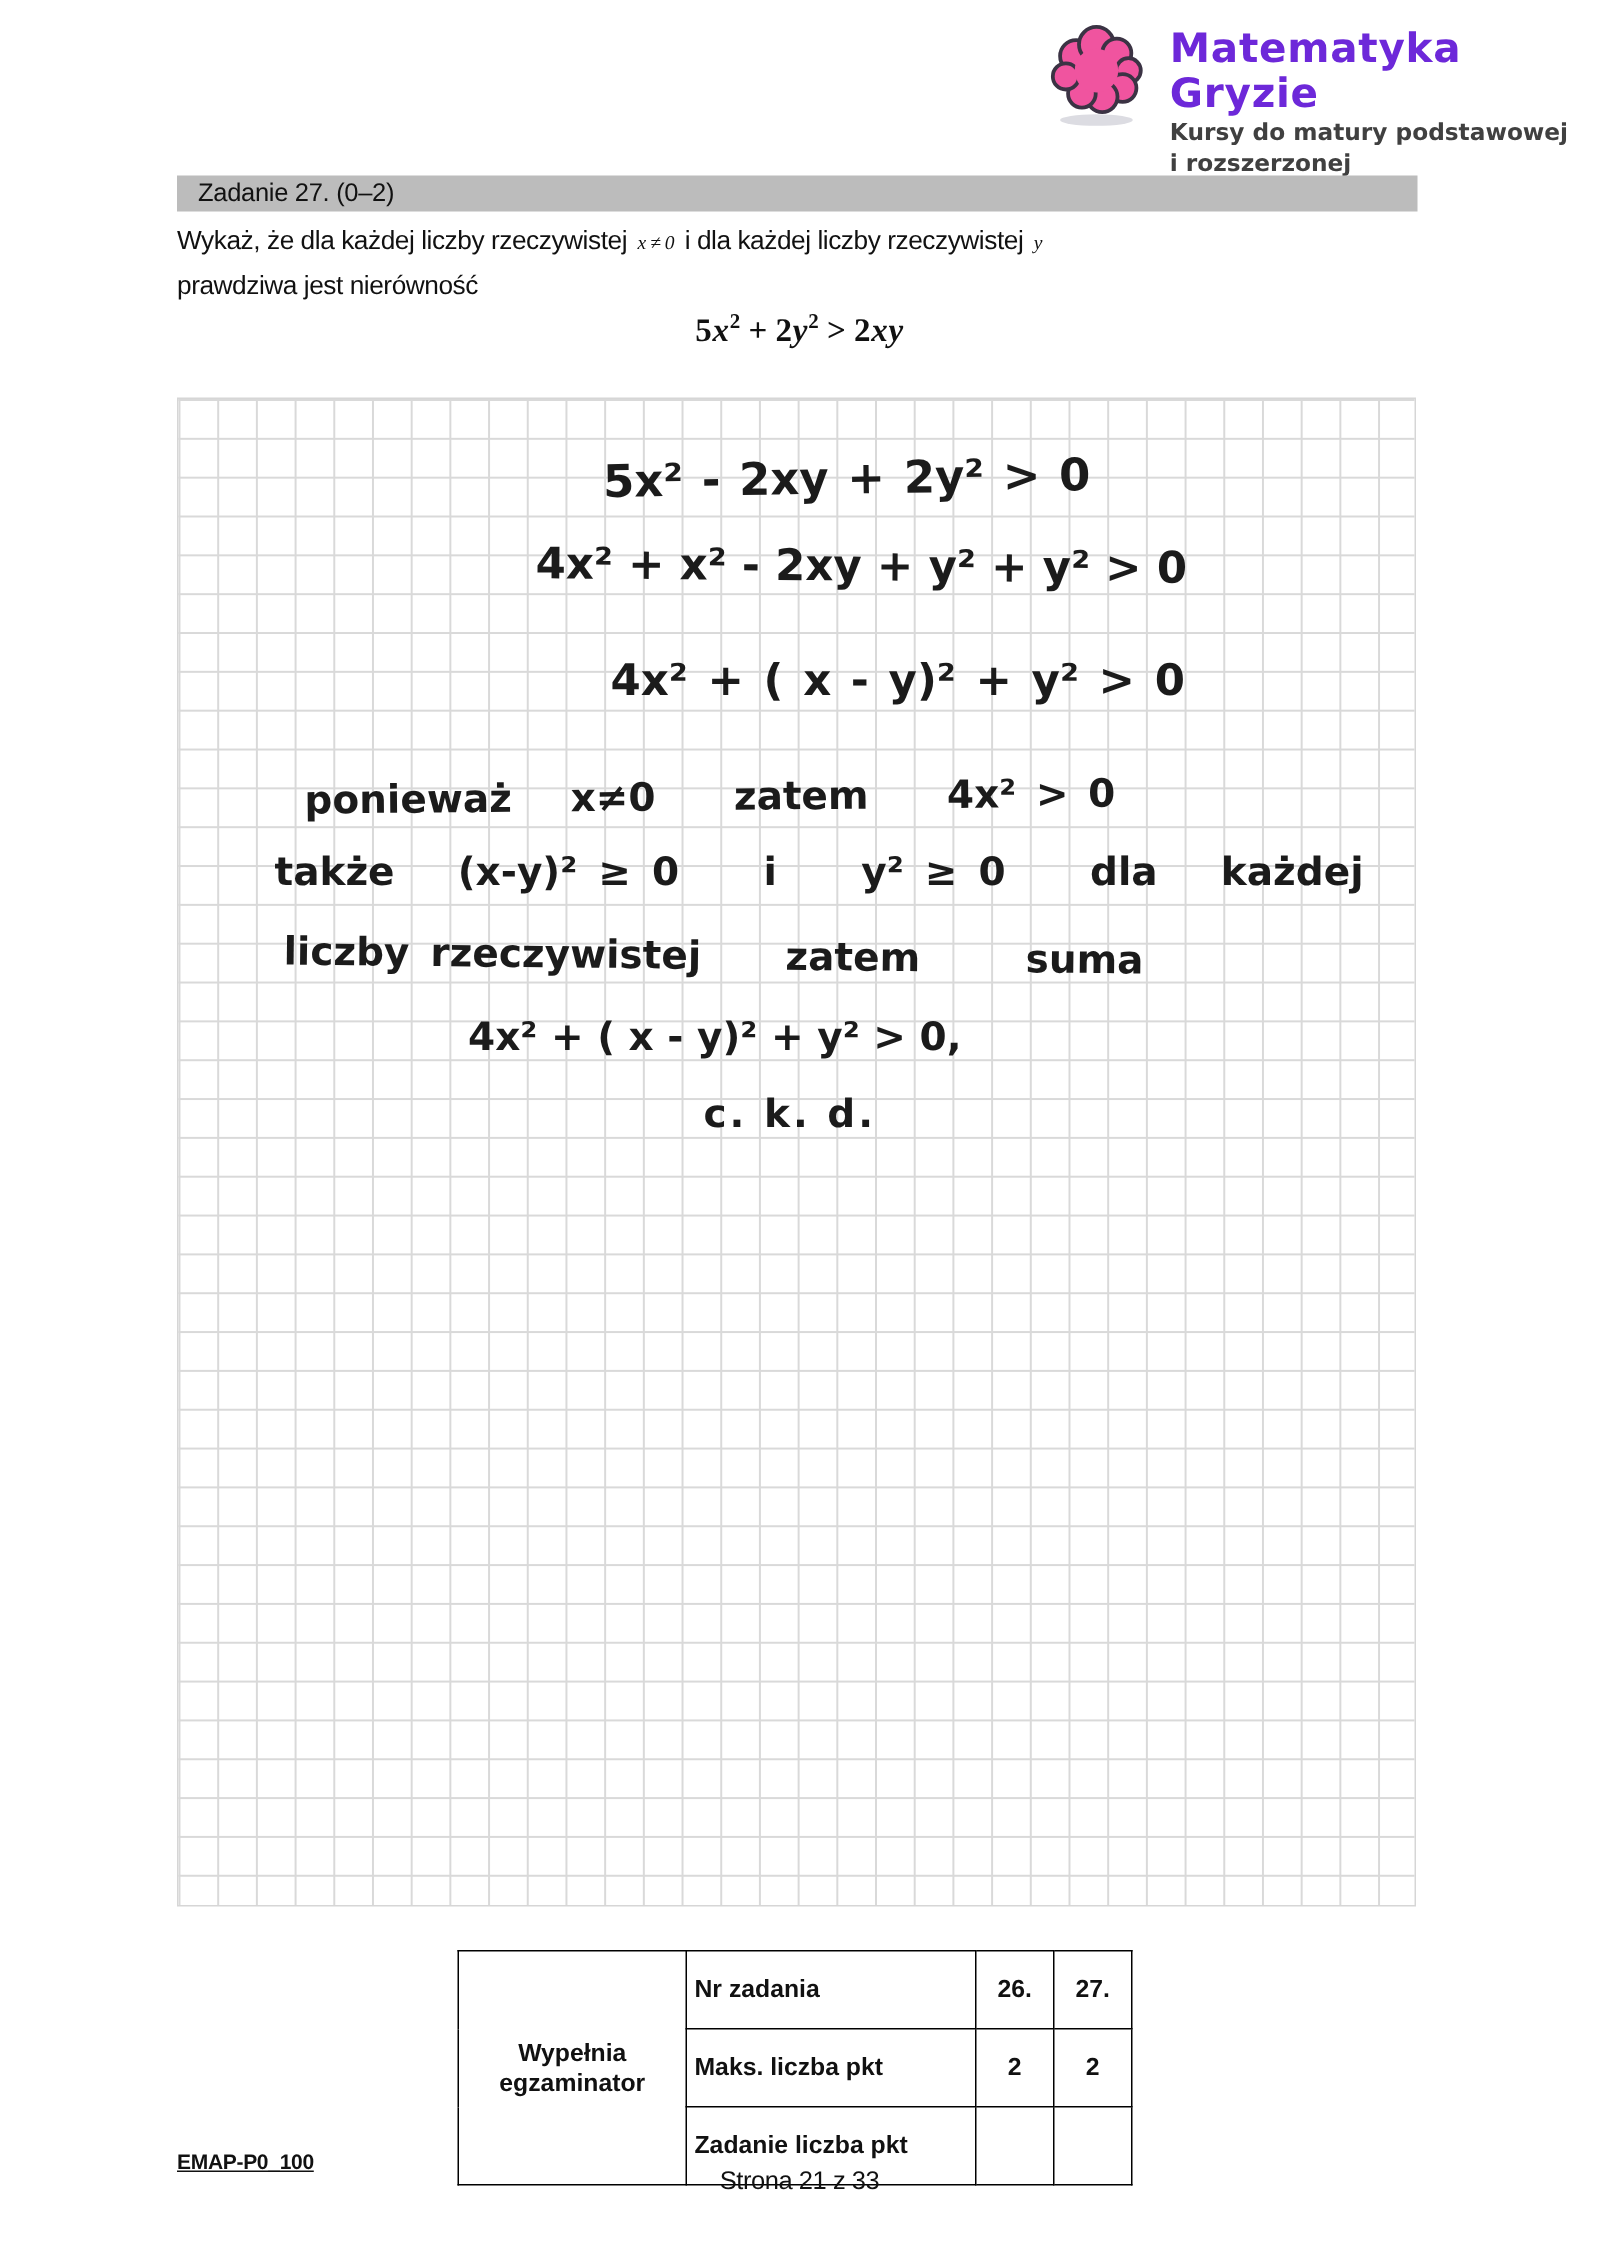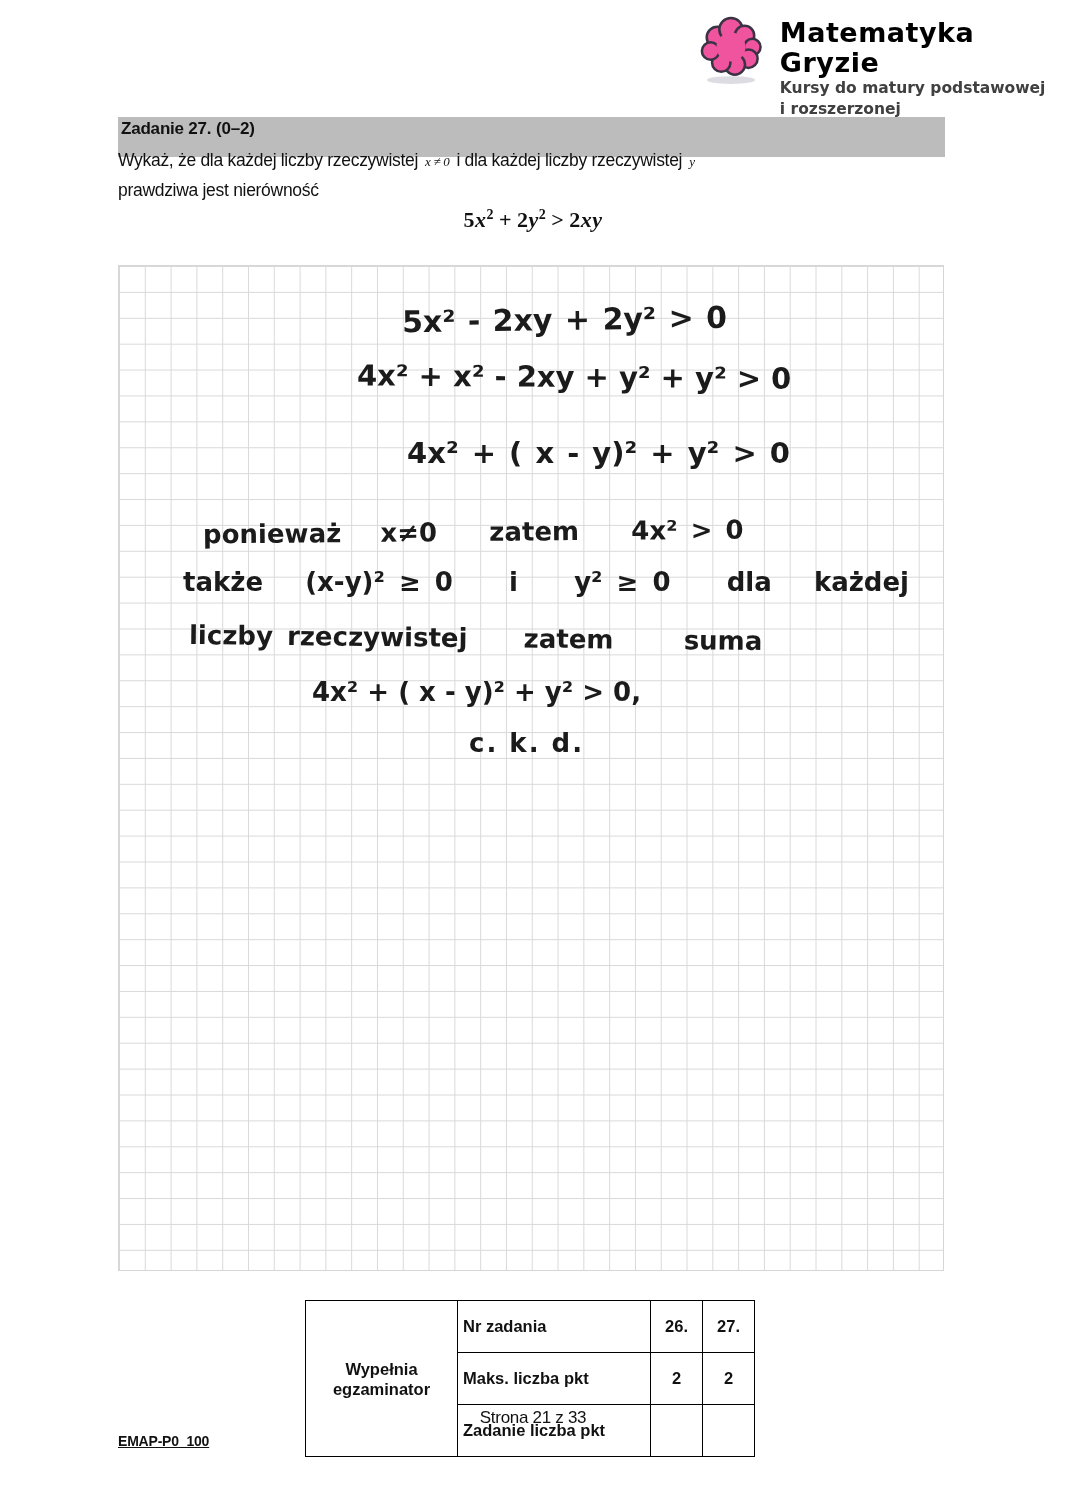--- a/index.html
+++ b/index.html
@@ -3,28 +3,28 @@
 <meta charset="utf-8">
 <style>
   html,body{margin:0;padding:0;background:#ffffff;}
   body{width:1066px;height:1500px;position:relative;overflow:hidden;
        font-family:"Liberation Sans",sans-serif;color:#111;}
 
   
   .logo{position:absolute;left:698px;top:10px;display:flex;align-items:flex-start;gap:14px;}
   .logo-text{padding-top:8px;}
   .logo-title{font-family:"DejaVu Sans",sans-serif;font-weight:bold;font-size:27px;
-              color:#000000;letter-spacing:.5px;line-height:30px;}
+              color:#6d28d9;letter-spacing:.5px;line-height:30px;}
   .logo-sub{font-family:"DejaVu Sans",sans-serif;font-weight:bold;font-size:15.5px;
             color:#404040;line-height:21px;}
 
   
-  .task-header{position:absolute;left:118px;top:117px;width:827px;height:40px;
-               background:#bcbcbc;font-weight:bold;font-size:17px;line-height:24px;
-               padding-left:3px;box-sizing:border-box;letter-spacing:-.2px;}
+  .task-header{position:absolute;left:118px;top:117px;width:827px;height:24px;
+               background:#bcbcbc;font-weight:normal;font-size:17px;line-height:24px;
+               padding-left:14px;box-sizing:border-box;letter-spacing:-.2px;}
 
   
   .task-body{position:absolute;left:118px;top:146px;width:840px;font-size:17.5px;
              line-height:29px;letter-spacing:-.3px;}
   .math{font-family:"Liberation Serif",serif;font-style:italic;font-size:13px;margin:0 7px;}
   .formula{position:absolute;left:0;top:207px;width:1066px;text-align:center;
            font-family:"Liberation Serif",serif;font-size:22px;font-weight:bold;letter-spacing:.5px;}
   .formula .it{font-style:italic;}
   .formula sup{font-size:14px;}
   .formula .op{margin:0 5px;}
@@ -48,21 +48,21 @@
 
   
   table.exam{position:absolute;left:305px;top:1300px;border-collapse:collapse;
              font-size:16.5px;font-weight:bold;}
   table.exam td{border:1.6px solid #000;height:26px;padding:16px 5px;box-sizing:border-box;}
   td.fill-cell{width:152px;text-align:center;line-height:20px;}
   td.lbl{width:193px;text-align:left;}
   td.num{width:52px;text-align:center;}
 
   
-  .page-num{position:absolute;left:0;top:1408px;width:1066px;text-align:center;
+  .page-num{position:absolute;left:0;top:1444px;width:1066px;text-align:center;
             font-size:17px;letter-spacing:-.3px;}
   .form-code{position:absolute;left:118px;top:1433px;font-size:14px;font-weight:bold;
              letter-spacing:-.2px;text-decoration:underline;}
 </style>
 </head>
 <body>
 
 <div class="logo">
   <svg width="72" height="78" viewBox="0 0 70 76">
     <ellipse cx="34" cy="70" rx="25" ry="4" fill="#dcdce2"></ellipse>

